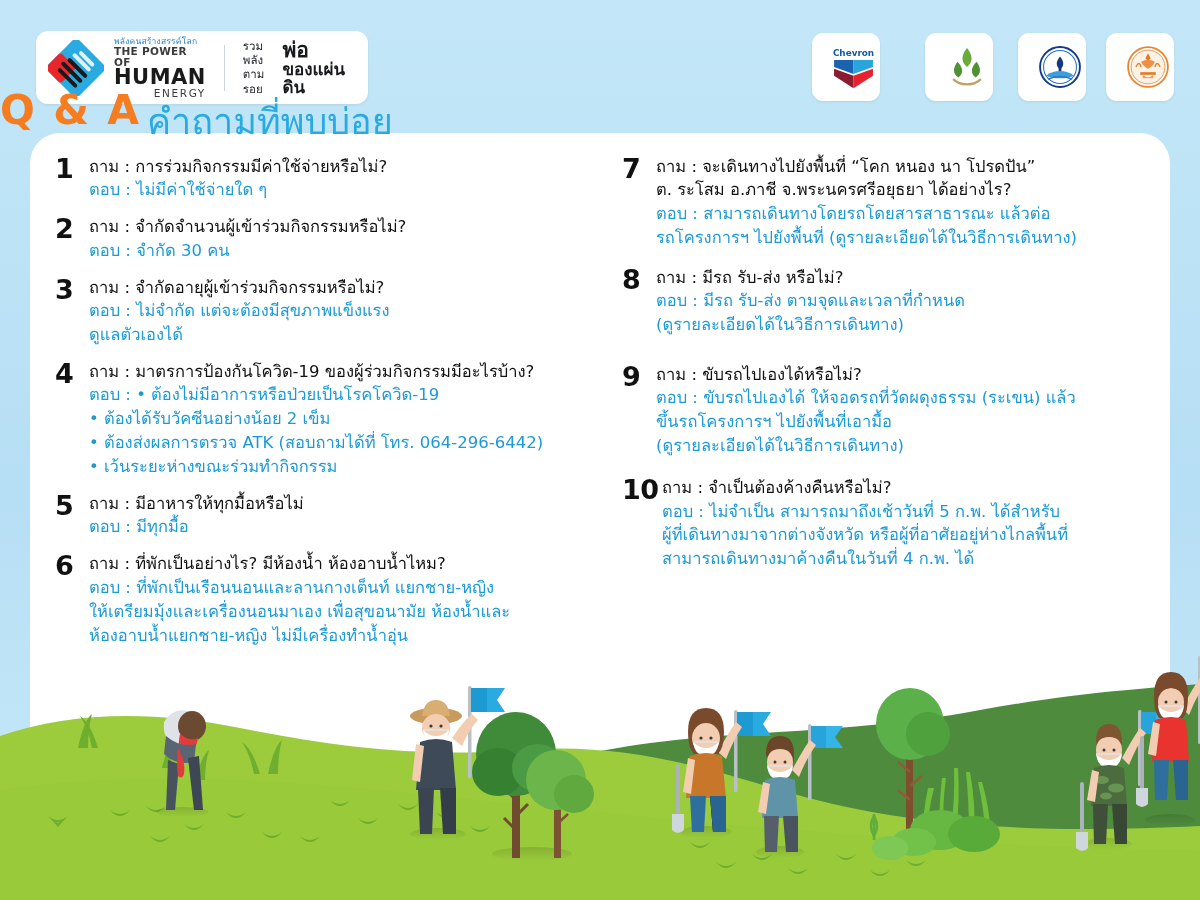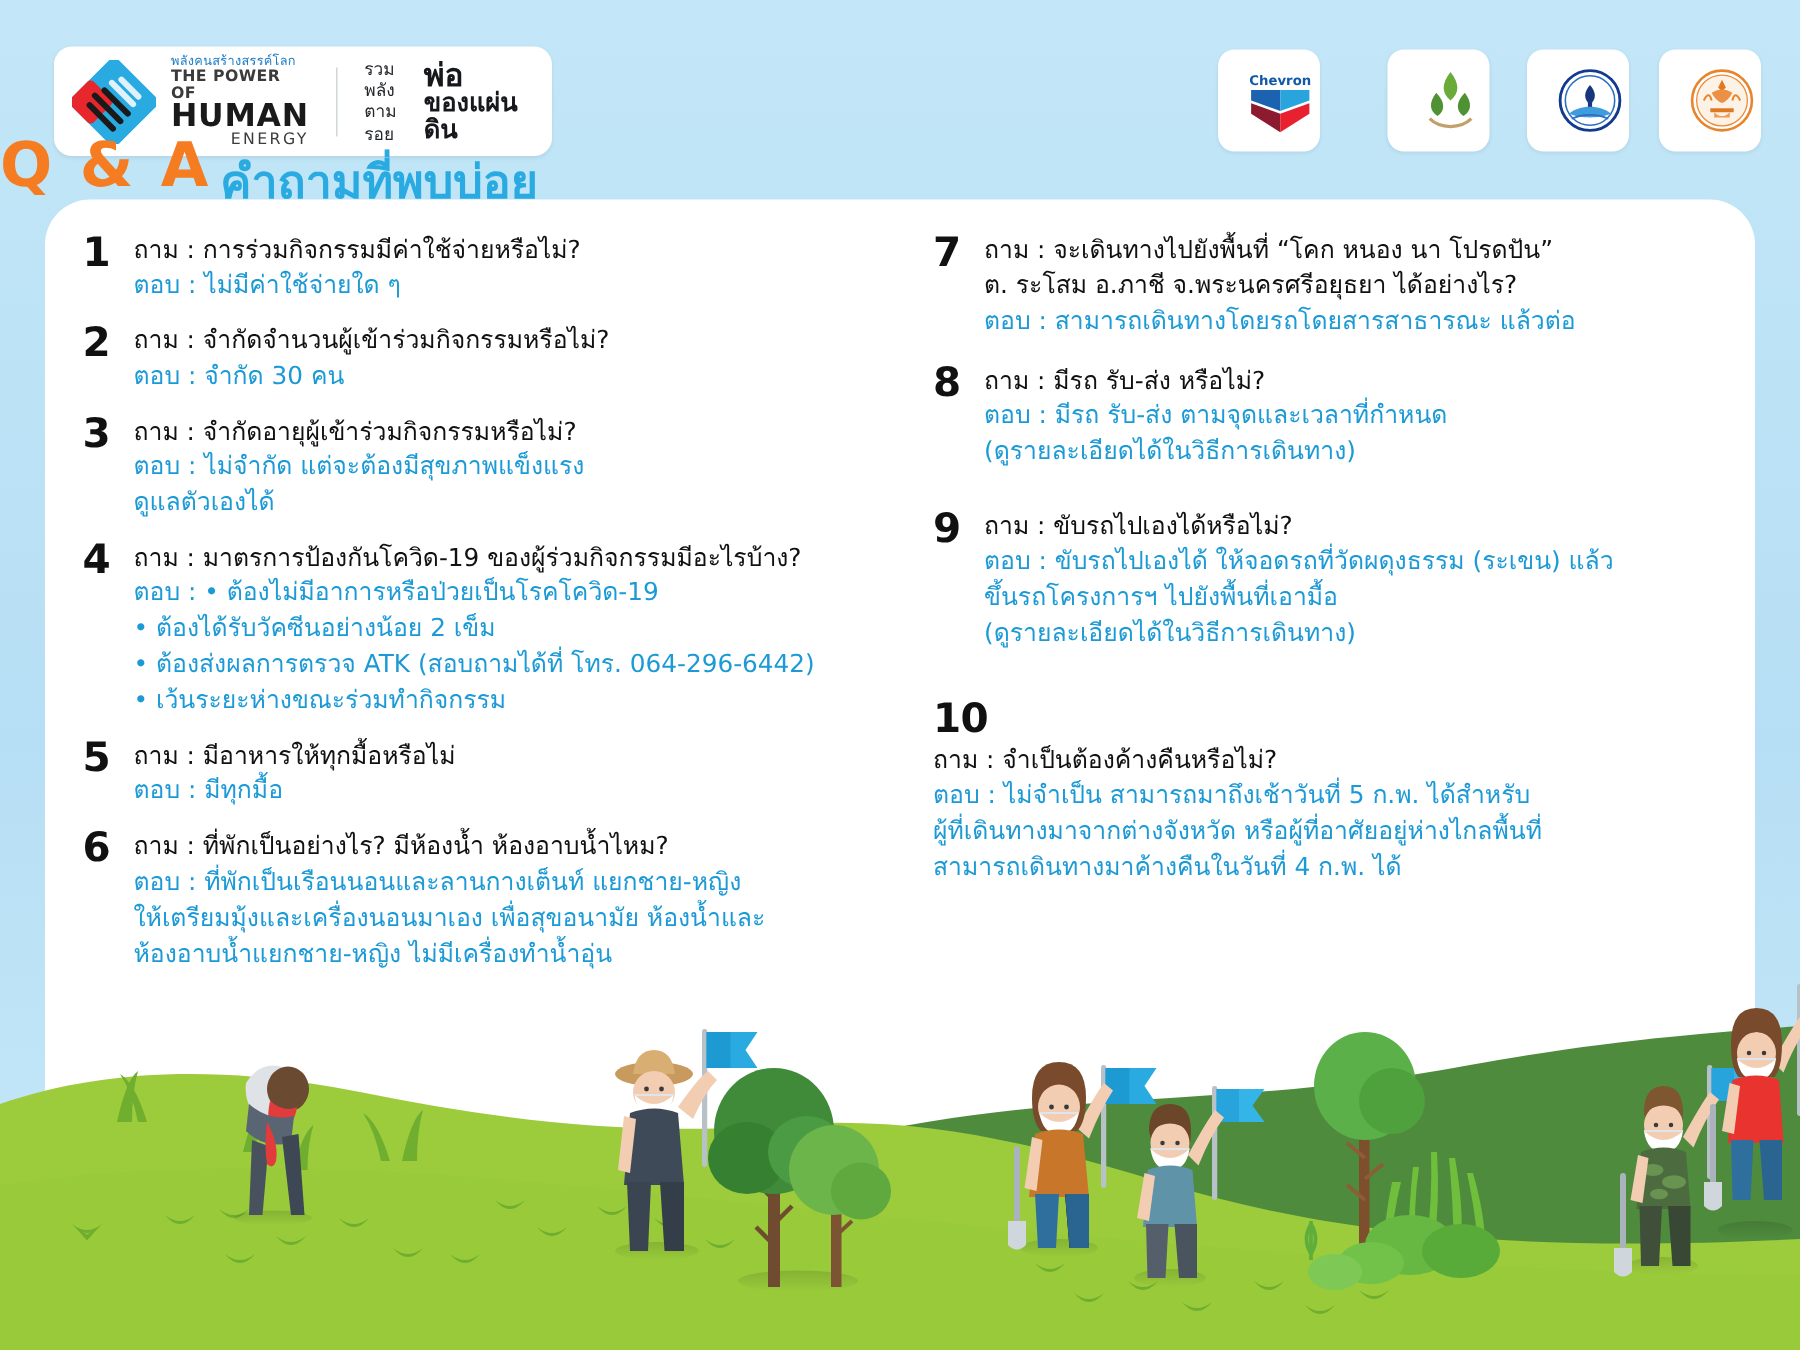--- a/index.html
+++ b/index.html
@@ -57,21 +57,21 @@
   
   #qa-title {
     position:absolute; top:86px; left:0; width:1200px; height:48px;
     display:flex; align-items:center; gap:6px;
     z-index:5;
   }
   #qa-title .qa-en {
     font-size:41px; font-weight:bold; color:#f57c20; letter-spacing:2px; line-height:1;
   }
   #qa-title .qa-th {
-    font-size:31px; font-weight:bold; color:#29abe2; line-height:1;margin-top:24px;
+    font-size:36px; font-weight:normal; color:#29abe2; line-height:1;margin-top:24px;
   }
 
   
   #card {
     position:absolute; left:30px; top:133px; width:1140px; height:640px;
     background:#fff; border-radius:30px;
   }
   #columns { position:absolute; inset:0; display:flex; }
   .col { position:relative; }
   #col-left  { width:580px; padding:22px 0 0 25px; }
@@ -250,20 +250,21 @@
       </div>
 
       <div class="col" id="col-right">
 
         <div class="qa-item">
           <div class="qa-num">7</div>
           <div class="qa-body">
             <div class="q-line">ถาม : จะเดินทางไปยังพื้นที่ “โคก หนอง นา โปรดปัน”</div>
             <div class="q-line">ต. ระโสม อ.ภาชี จ.พระนครศรีอยุธยา ได้อย่างไร?</div>
             <div class="a-line">ตอบ : สามารถเดินทางโดยรถโดยสารสาธารณะ แล้วต่อ</div>
+            <div class="a-line">รถโครงการฯ ไปยังพื้นที่ (ดูรายละเอียดได้ในวิธีการเดินทาง)</div>
           </div>
         </div>
 
         <div class="qa-item" style="margin-top:16px;">
           <div class="qa-num">8</div>
           <div class="qa-body">
             <div class="q-line">ถาม : มีรถ รับ-ส่ง หรือไม่?</div>
             <div class="a-line">ตอบ : มีรถ รับ-ส่ง ตามจุดและเวลาที่กำหนด</div>
             <div class="a-line">(ดูรายละเอียดได้ในวิธีการเดินทาง)</div>
           </div>
@@ -272,21 +273,21 @@
         <div class="qa-item" style="margin-top:26px;">
           <div class="qa-num">9</div>
           <div class="qa-body">
             <div class="q-line">ถาม : ขับรถไปเองได้หรือไม่?</div>
             <div class="a-line">ตอบ : ขับรถไปเองได้ ให้จอดรถที่วัดผดุงธรรม (ระเขน) แล้ว</div>
             <div class="a-line">ขึ้นรถโครงการฯ ไปยังพื้นที่เอามื้อ</div>
             <div class="a-line">(ดูรายละเอียดได้ในวิธีการเดินทาง)</div>
           </div>
         </div>
 
-        <div class="qa-item" style="margin-top:32px;flex-direction:column;">
+        <div class="qa-item" style="margin-top:18px;">
           <div class="qa-num wide">10</div>
           <div class="qa-body">
             <div class="q-line">ถาม : จำเป็นต้องค้างคืนหรือไม่?</div>
             <div class="a-line">ตอบ : ไม่จำเป็น สามารถมาถึงเช้าวันที่ 5 ก.พ. ได้สำหรับ</div>
             <div class="a-line">ผู้ที่เดินทางมาจากต่างจังหวัด หรือผู้ที่อาศัยอยู่ห่างไกลพื้นที่</div>
             <div class="a-line">สามารถเดินทางมาค้างคืนในวันที่ 4 ก.พ. ได้</div>
           </div>
         </div>
       </div>
 

